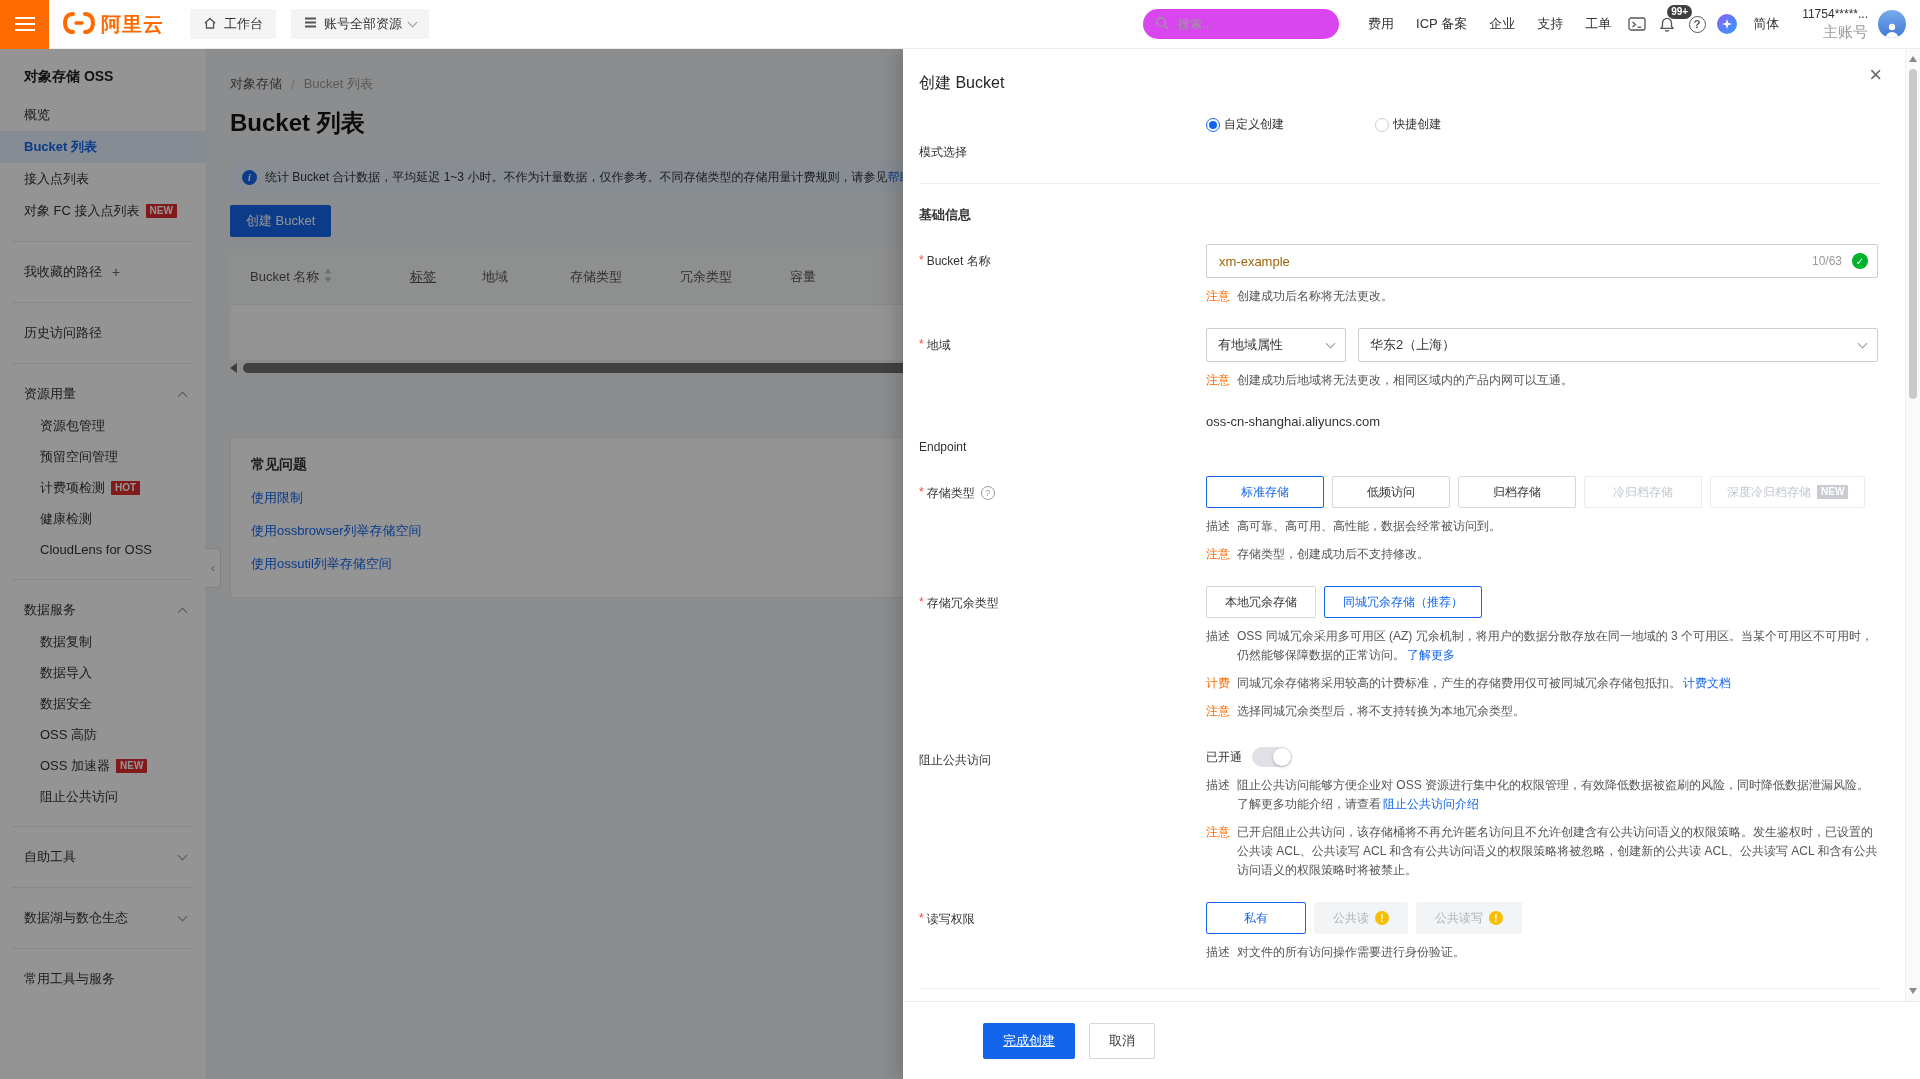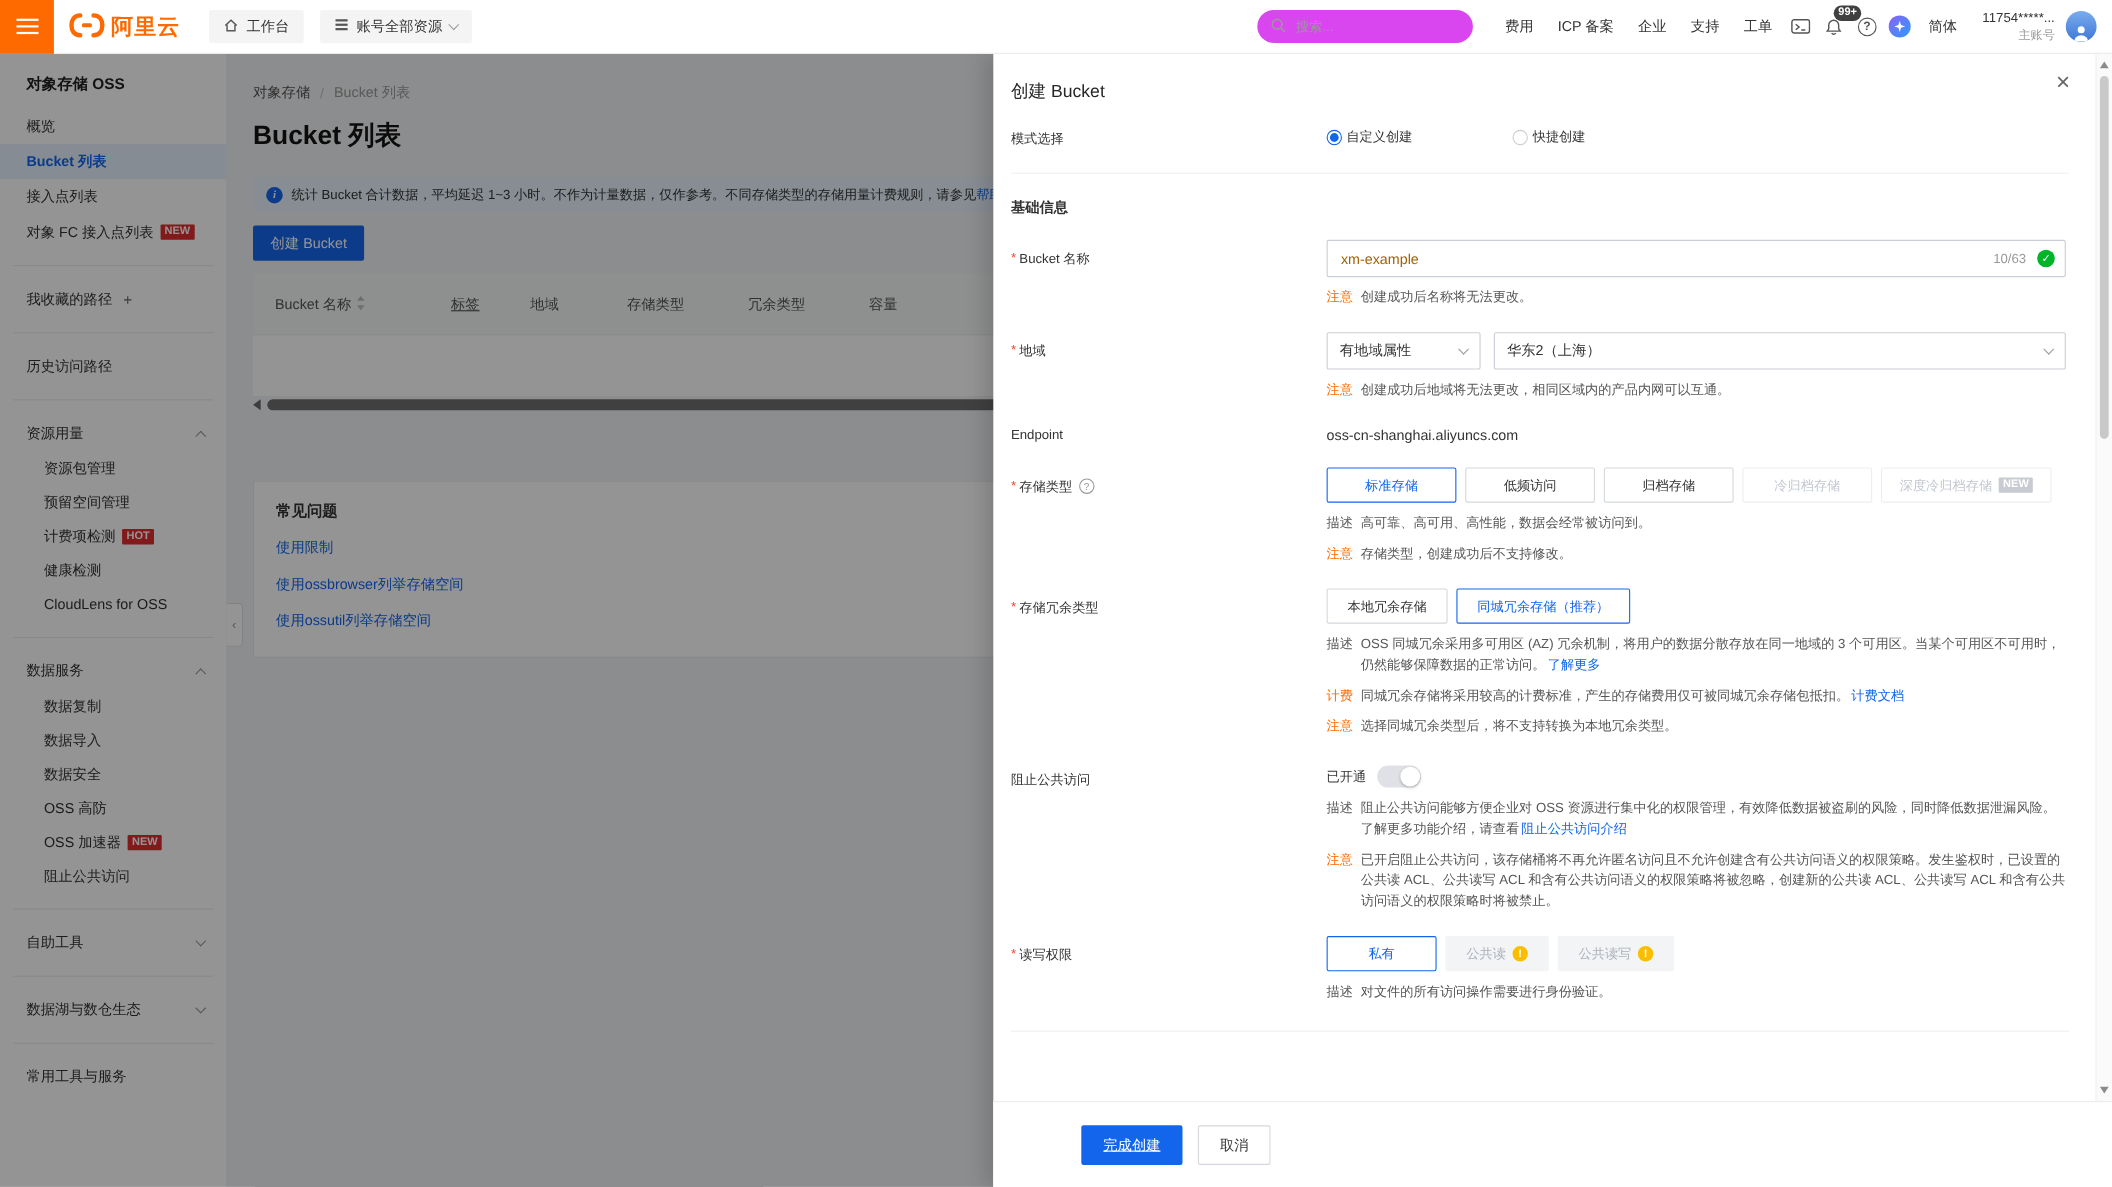--- a/index.html
+++ b/index.html
@@ -20,21 +20,21 @@
   .searchbox input { border:none; background:transparent; outline:none; width:140px; font-size:12px; color:#333; }
   .searchbox input::placeholder { color:#9a9a9a; }
   .tb-link { color:#333; font-size:13px; margin:0 11px; }
   .tb-ico { position:relative; width:30px; height:30px; display:flex; align-items:center; justify-content:center; color:#555; cursor:pointer; }
   .badge-count { position:absolute; top:-4px; left:15px; background:#404040; color:#fff; font-size:10px; line-height:1; padding:2px 4px; border-radius:8px; font-weight:700; }
   .help-circle { width:17px; height:17px; border:1.4px solid #555; border-radius:50%; display:flex; align-items:center; justify-content:center; font-size:11px; font-weight:700; }
   .help-circle::before { content:"?"; }
   .star-circle { width:20px; height:20px; border-radius:50%; background:linear-gradient(135deg,#8a63f2,#2e9bff); display:flex; align-items:center; justify-content:center; }
   .account { text-align:right; line-height:1.35; margin:0 10px 0 12px; }
   .account .uid { font-size:12px; color:#333; }
-  .account .role { font-size:11px; color:#999; }
+  .account .role { font-size:15px; color:#999; }
   .avatar { width:28px; height:28px; border-radius:50%; background:linear-gradient(180deg,#79aced,#3f77d6); display:flex; align-items:flex-end; justify-content:center; overflow:hidden; cursor:pointer; }
 
   
   .workspace { position:relative; height:1030px; background:#F2F3F5; display:flex; }
   .overlay { position:absolute; inset:0; background:rgba(0,0,0,0.42); z-index:5; }
 
   
   .sidebar { width:207px; flex:none; background:#fff; border-right:1px solid #ececec; padding-top:19px; height:100%; overflow:hidden; }
   .side-title { font-size:14px; font-weight:700; color:#222; padding:0 0 13px 24px; }
   .side-item { height:32px; display:flex; align-items:center; padding-left:24px; font-size:13px; color:#333; cursor:pointer; }
@@ -78,21 +78,21 @@
   .collapse-handle::before { content:"‹"; }
 
   
   .drawer { position:absolute; top:0; right:0; width:1017px; height:100%; background:#fff; z-index:10; box-shadow:-8px 0 18px rgba(0,0,0,0.15); }
   .drawer-close { position:absolute; top:14px; right:32px; background:none; border:none; font-size:22px; color:#666; cursor:pointer; line-height:1; z-index:3; }
   .drawer-close::before { content:"×"; }
   .drawer-body { position:absolute; top:0; left:0; right:15px; bottom:78px; overflow:hidden; padding:24px 24px 0 16px; }
   .drawer-title { font-size:16px; color:#262626; margin-bottom:22px; }
   .f-row { display:flex; margin-bottom:22px; }
   .f-label { width:287px; flex:none; padding-top:9px; font-size:12px; color:#333; display:flex; align-items:flex-start; }
-  .f-row.text-row .f-label, .f-row.radio-row .f-label { padding-top:2px; }
+  .f-row.text-row .f-label, .f-row.radio-row .f-label { padding-top:2px;margin-top:26px; }
   .req::before { content:"*"; color:#F5483B; margin-right:3px; }
   .q-ico { width:14px; height:14px; border:1px solid #9a9a9a; border-radius:50%; color:#9a9a9a; font-size:9px; display:inline-flex; align-items:center; justify-content:center; margin:1px 0 0 6px; cursor:pointer; }
   .q-ico::before { content:"?"; }
   .f-ctrl { width:672px; flex:none; }
   .sec-hr { border:none; border-top:1px solid #EFEFEF; margin:0 0 22px 0; }
   .end-hr { border:none; border-top:1px solid #EFEFEF; margin:26px 0 0 0; }
   .sec-title { font-size:13px; font-weight:600; color:#333; margin-bottom:20px; }
   .radio { display:inline-flex; align-items:center; gap:4px; margin-right:88px; cursor:pointer; font-size:12px; color:#333;font-family:Liberation Mono, monospace; }
   .r-dot { width:14px; height:14px; border:1px solid #C9CDD4; border-radius:50%; position:relative; background:#fff; flex:none; }
   .radio.sel .r-dot { border-color:#1366EC; }

